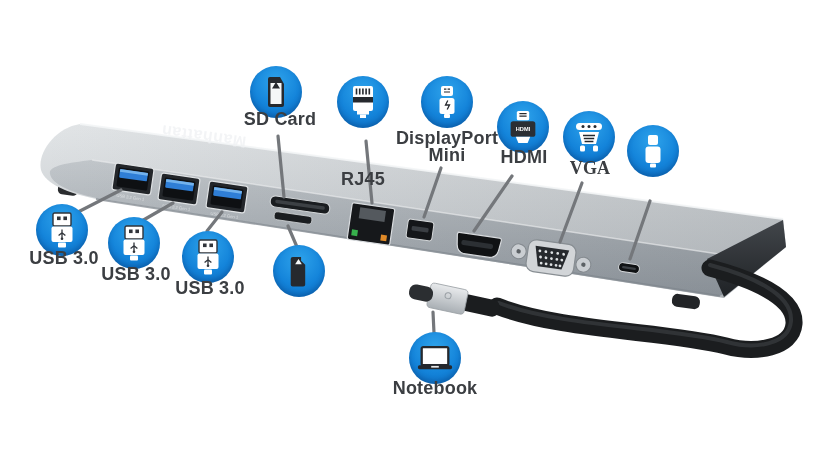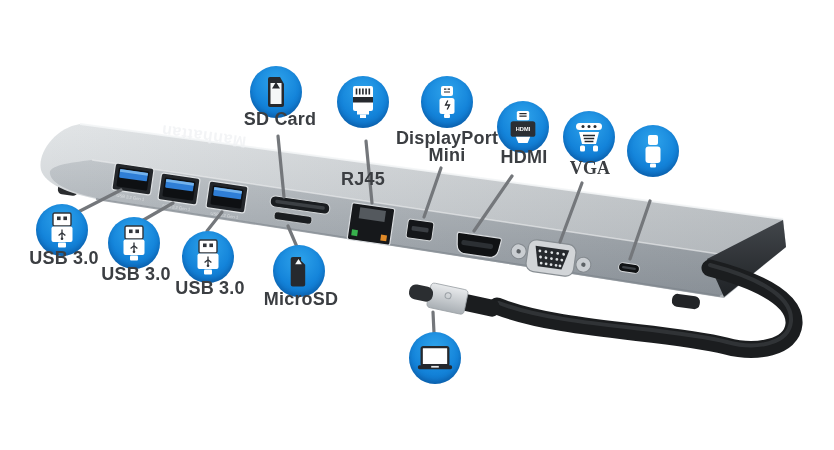--- a/index.html
+++ b/index.html
@@ -276,23 +276,23 @@
     </svg>
   </div>
   <div class="co-label" style="left:210px;top:280px;">USB 3.0</div>
 
   <div class="co-icon" style="left:273px;top:245px;">
     <svg width="24" height="31" viewBox="0 0 22 30">
       <path d="M5,1 h8 v3.5 l4,4 v19 q0,2 -2,2 h-10 q-2,0 -2,-2 V3 q0,-2 2,-2 z" fill="#26292e"></path>
       <path d="M10.5,3 l3.2,5 h-6.4 z" fill="#f5f7f8"></path>
     </svg>
   </div>
-  <div class="co-label" style="left:301px;top:291px;">MicroSD</div>
 
   <div class="co-icon" style="left:409px;top:332px;">
     <svg width="38" height="27" viewBox="0 0 40 28">
       <rect x="6" y="2" width="28" height="19" rx="1.5" fill="#fff" stroke="#26292e" stroke-width="2.4"></rect>
       <rect x="2" y="21" width="36" height="4.2" rx="1.6" fill="#26292e"></rect>
       <rect x="16" y="21.8" width="8" height="1.8" fill="#fff" opacity=".9"></rect>
     </svg>
   </div>
+  <div class="co-label" style="left:435px;top:380px;">Notebook</div>
 
 </div>
 
 </body></html>

